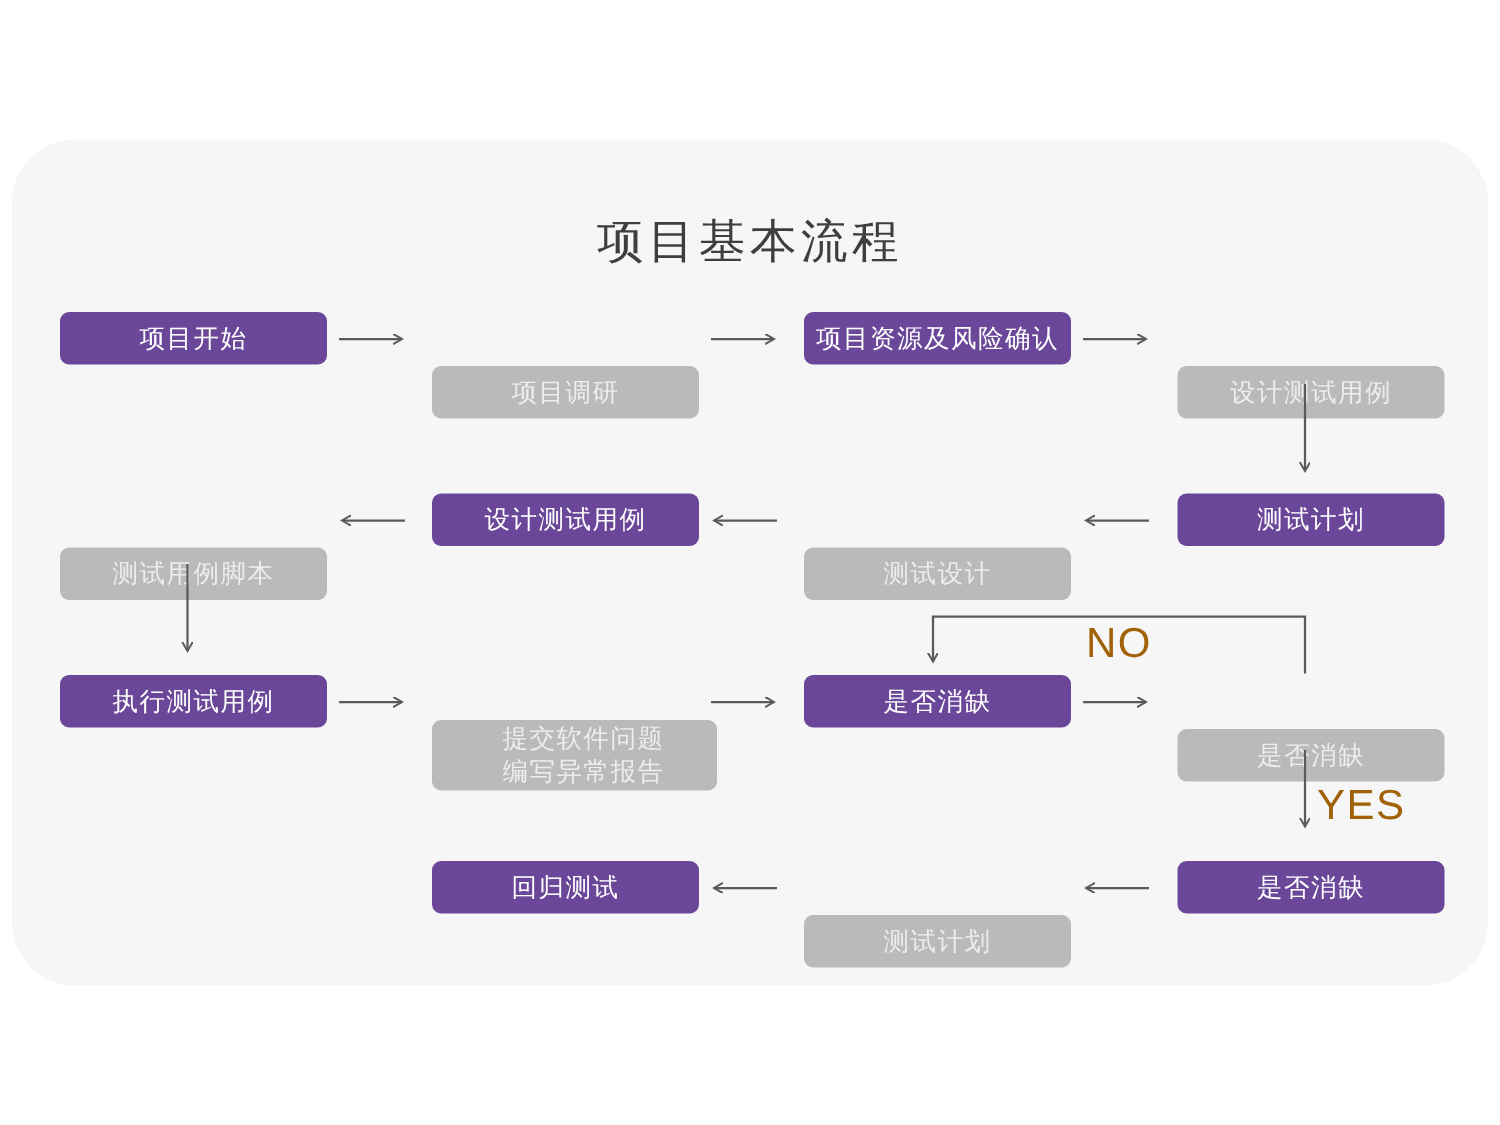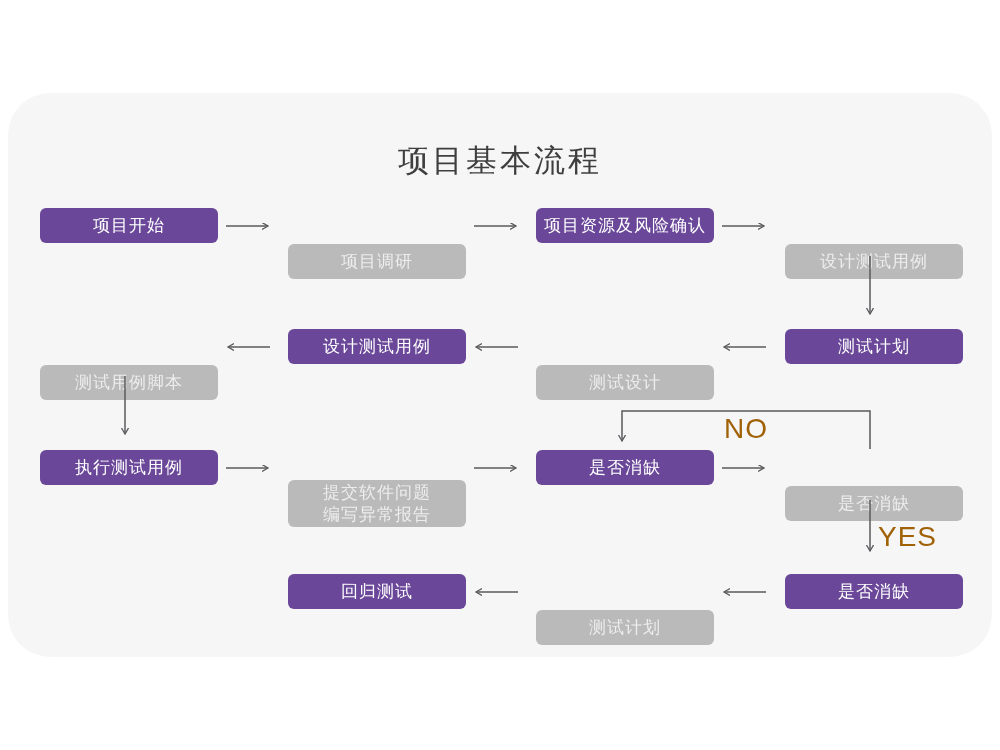--- a/index.html
+++ b/index.html
@@ -18,21 +18,21 @@
   .node{
     position:absolute;width:178px;height:35px;border-radius:6px;
     display:flex;align-items:center;justify-content:center;
     font-size:17px;letter-spacing:1px;text-align:center;
     white-space:pre-line;line-height:22px;
   }
   .purple{background:#6a4799;color:#ffffff;}
   .gray{background:#bababa;color:#ededed;margin-top:36px;}
   .c1{left:40px}.c2{left:288px}.c3{left:536px}.c4{left:785px}
   .r1{top:208px}.r2{top:329px}.r3{top:450px}.r4{top:574px}
-  .tall{top:444px;height:47px;}
+  .tall{top:444px;height:47px;padding-left:12px;}
   svg.connectors{position:absolute;left:0;top:0;pointer-events:none;}
   .branch-label{
     position:absolute;font-size:28px;color:#a16207;letter-spacing:1px;
   }
   .no-label{left:701px;top:413px;width:90px;text-align:center;}
   .yes-label{left:878px;top:521px;}
 </style>
 </head>
 <body>
 

